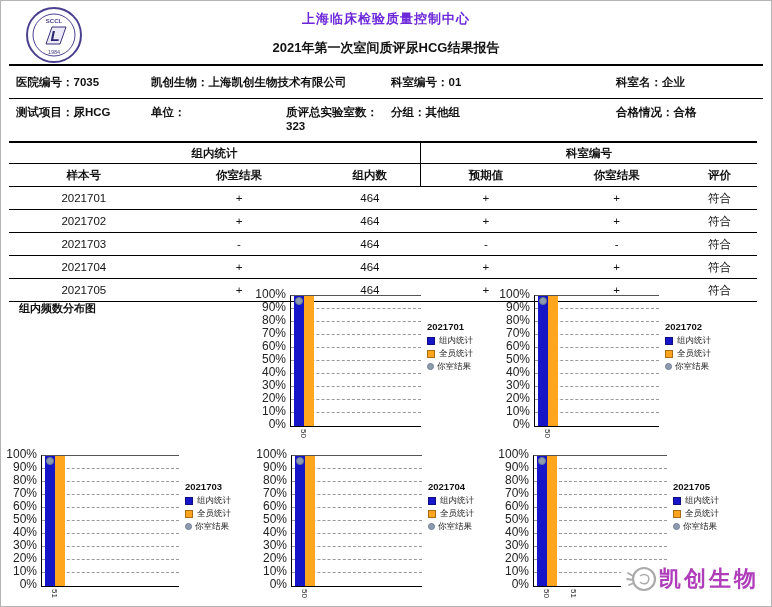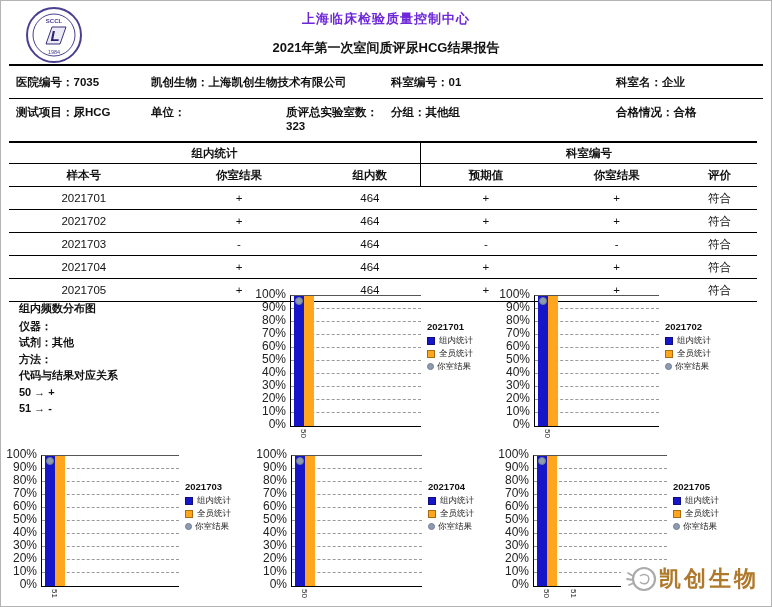--- a/index.html
+++ b/index.html
@@ -55,21 +55,21 @@
   .legend { position:absolute; top:26px; width:92px; font-size:8.5px; color:#222; }
   .legend-title { font-weight:bold; font-size:9.5px; color:#111; margin-bottom:2px; }
   .legend-item { display:flex; align-items:center; line-height:13px; }
   .legend-swatch { width:6px; height:6px; margin-right:4px; flex:0 0 auto; }
   .legend-dot { width:7px; height:7px; border-radius:50%; margin-right:3px; flex:0 0 auto;
                 background:#8e9cb0; border:1px solid #6e7b92; box-sizing:border-box; }
 
   
   .watermark { position:absolute; right:8px; bottom:8px; display:flex; align-items:center;
                background:#fff; padding:2px 4px; }
-  .watermark-text { font-size:22px; font-weight:bold; color:#a16207; letter-spacing:3px;
+  .watermark-text { font-size:22px; font-weight:bold; color:#a21caf; letter-spacing:3px;
                     opacity:0.85; }
 </style>
 </head>
 <body>
 
 <div class="page">
 
   <div class="logo-wrap">
     <svg width="58" height="58" viewBox="0 0 58 58">
       <circle cx="29" cy="29" r="27" fill="#ffffff" stroke="#4a4090" stroke-width="2"></circle>
@@ -162,28 +162,20 @@
           <td>464</td>
           <td>+</td>
           <td>+</td>
           <td>符合</td>
         </tr>
       </tbody>
     </table>
 
   <div class="notes">
     <div class="notes-title">组内频数分布图</div>
-    <div id="notes-lines">
-        <div>仪器：</div>
-        <div>试剂：其他</div>
-        <div>方法：</div>
-        <div>代码与结果对应关系</div>
-        <div>50 → +</div>
-        <div>51 → -</div>
-      </div>
   </div>
 
   <div id="charts">
       <div class="chart" style="left: 263px; top: 294px; width: 256px; height: 162px;">
         <div class="yaxis">
           <span class="ytick" style="bottom: -4px;">0%</span>
           <span class="ytick" style="bottom: 9px;">10%</span>
           <span class="ytick" style="bottom: 22px;">20%</span>
           <span class="ytick" style="bottom: 35px;">30%</span>
           <span class="ytick" style="bottom: 48px;">40%</span>

